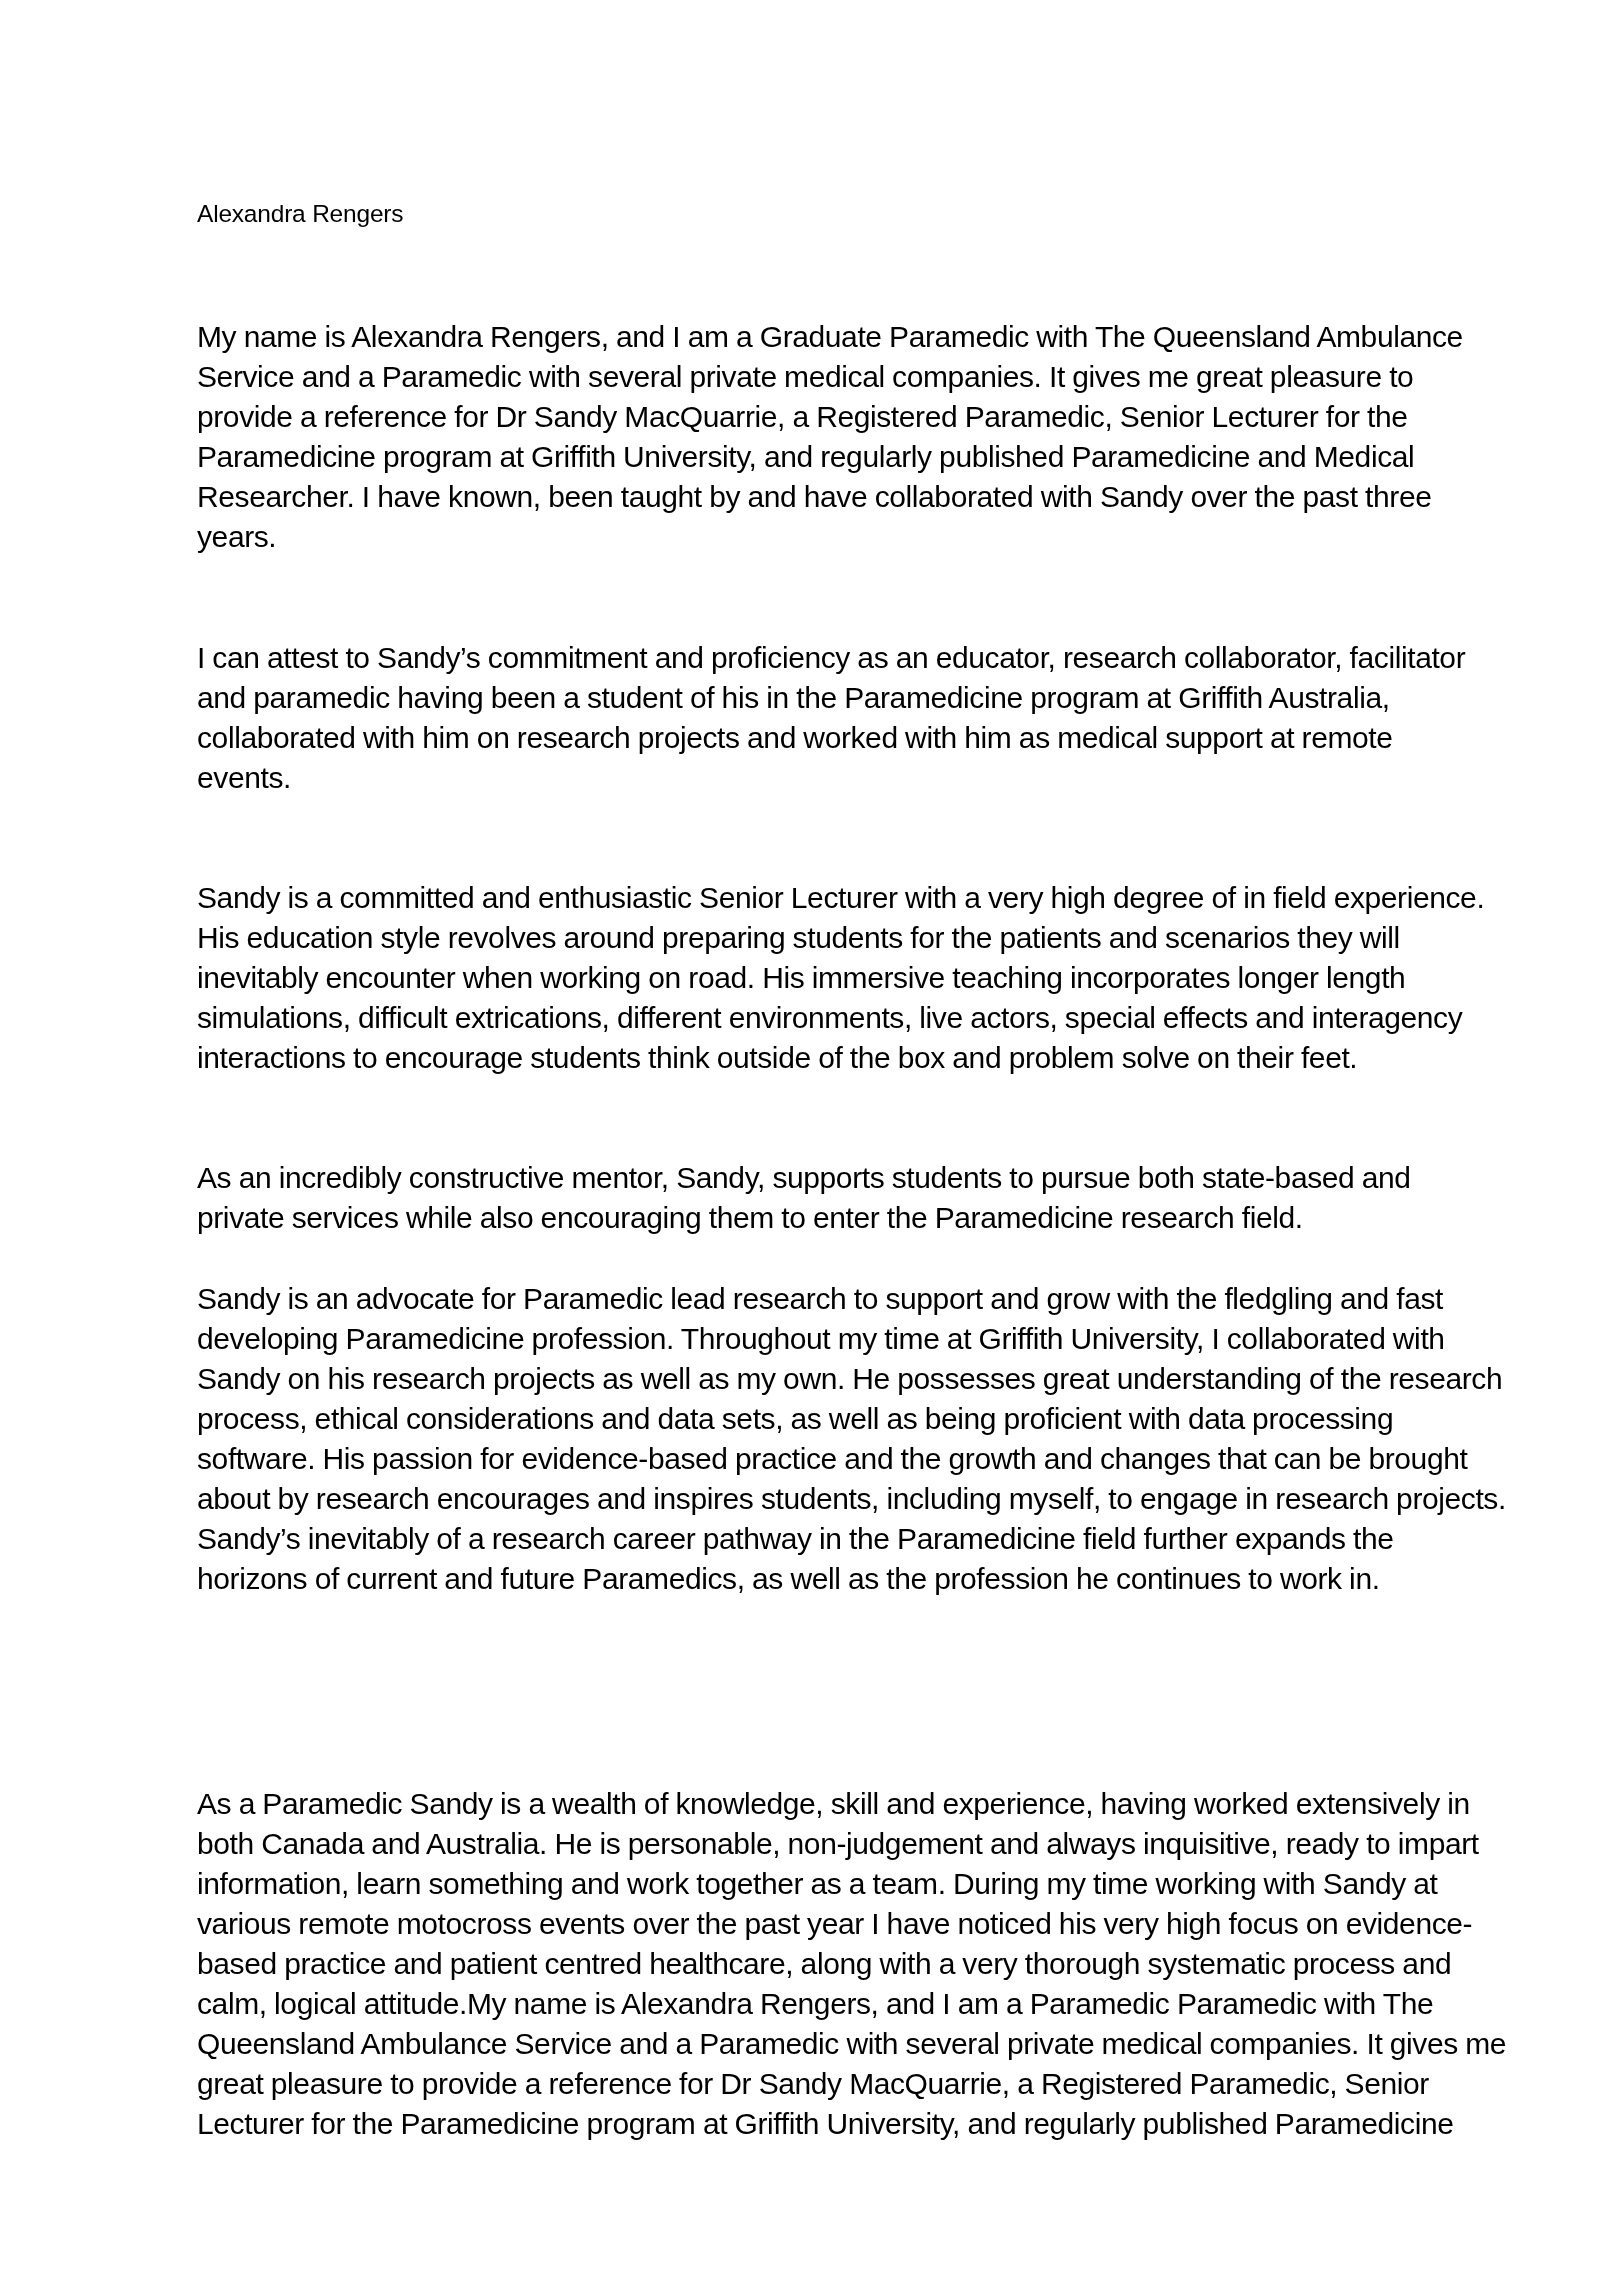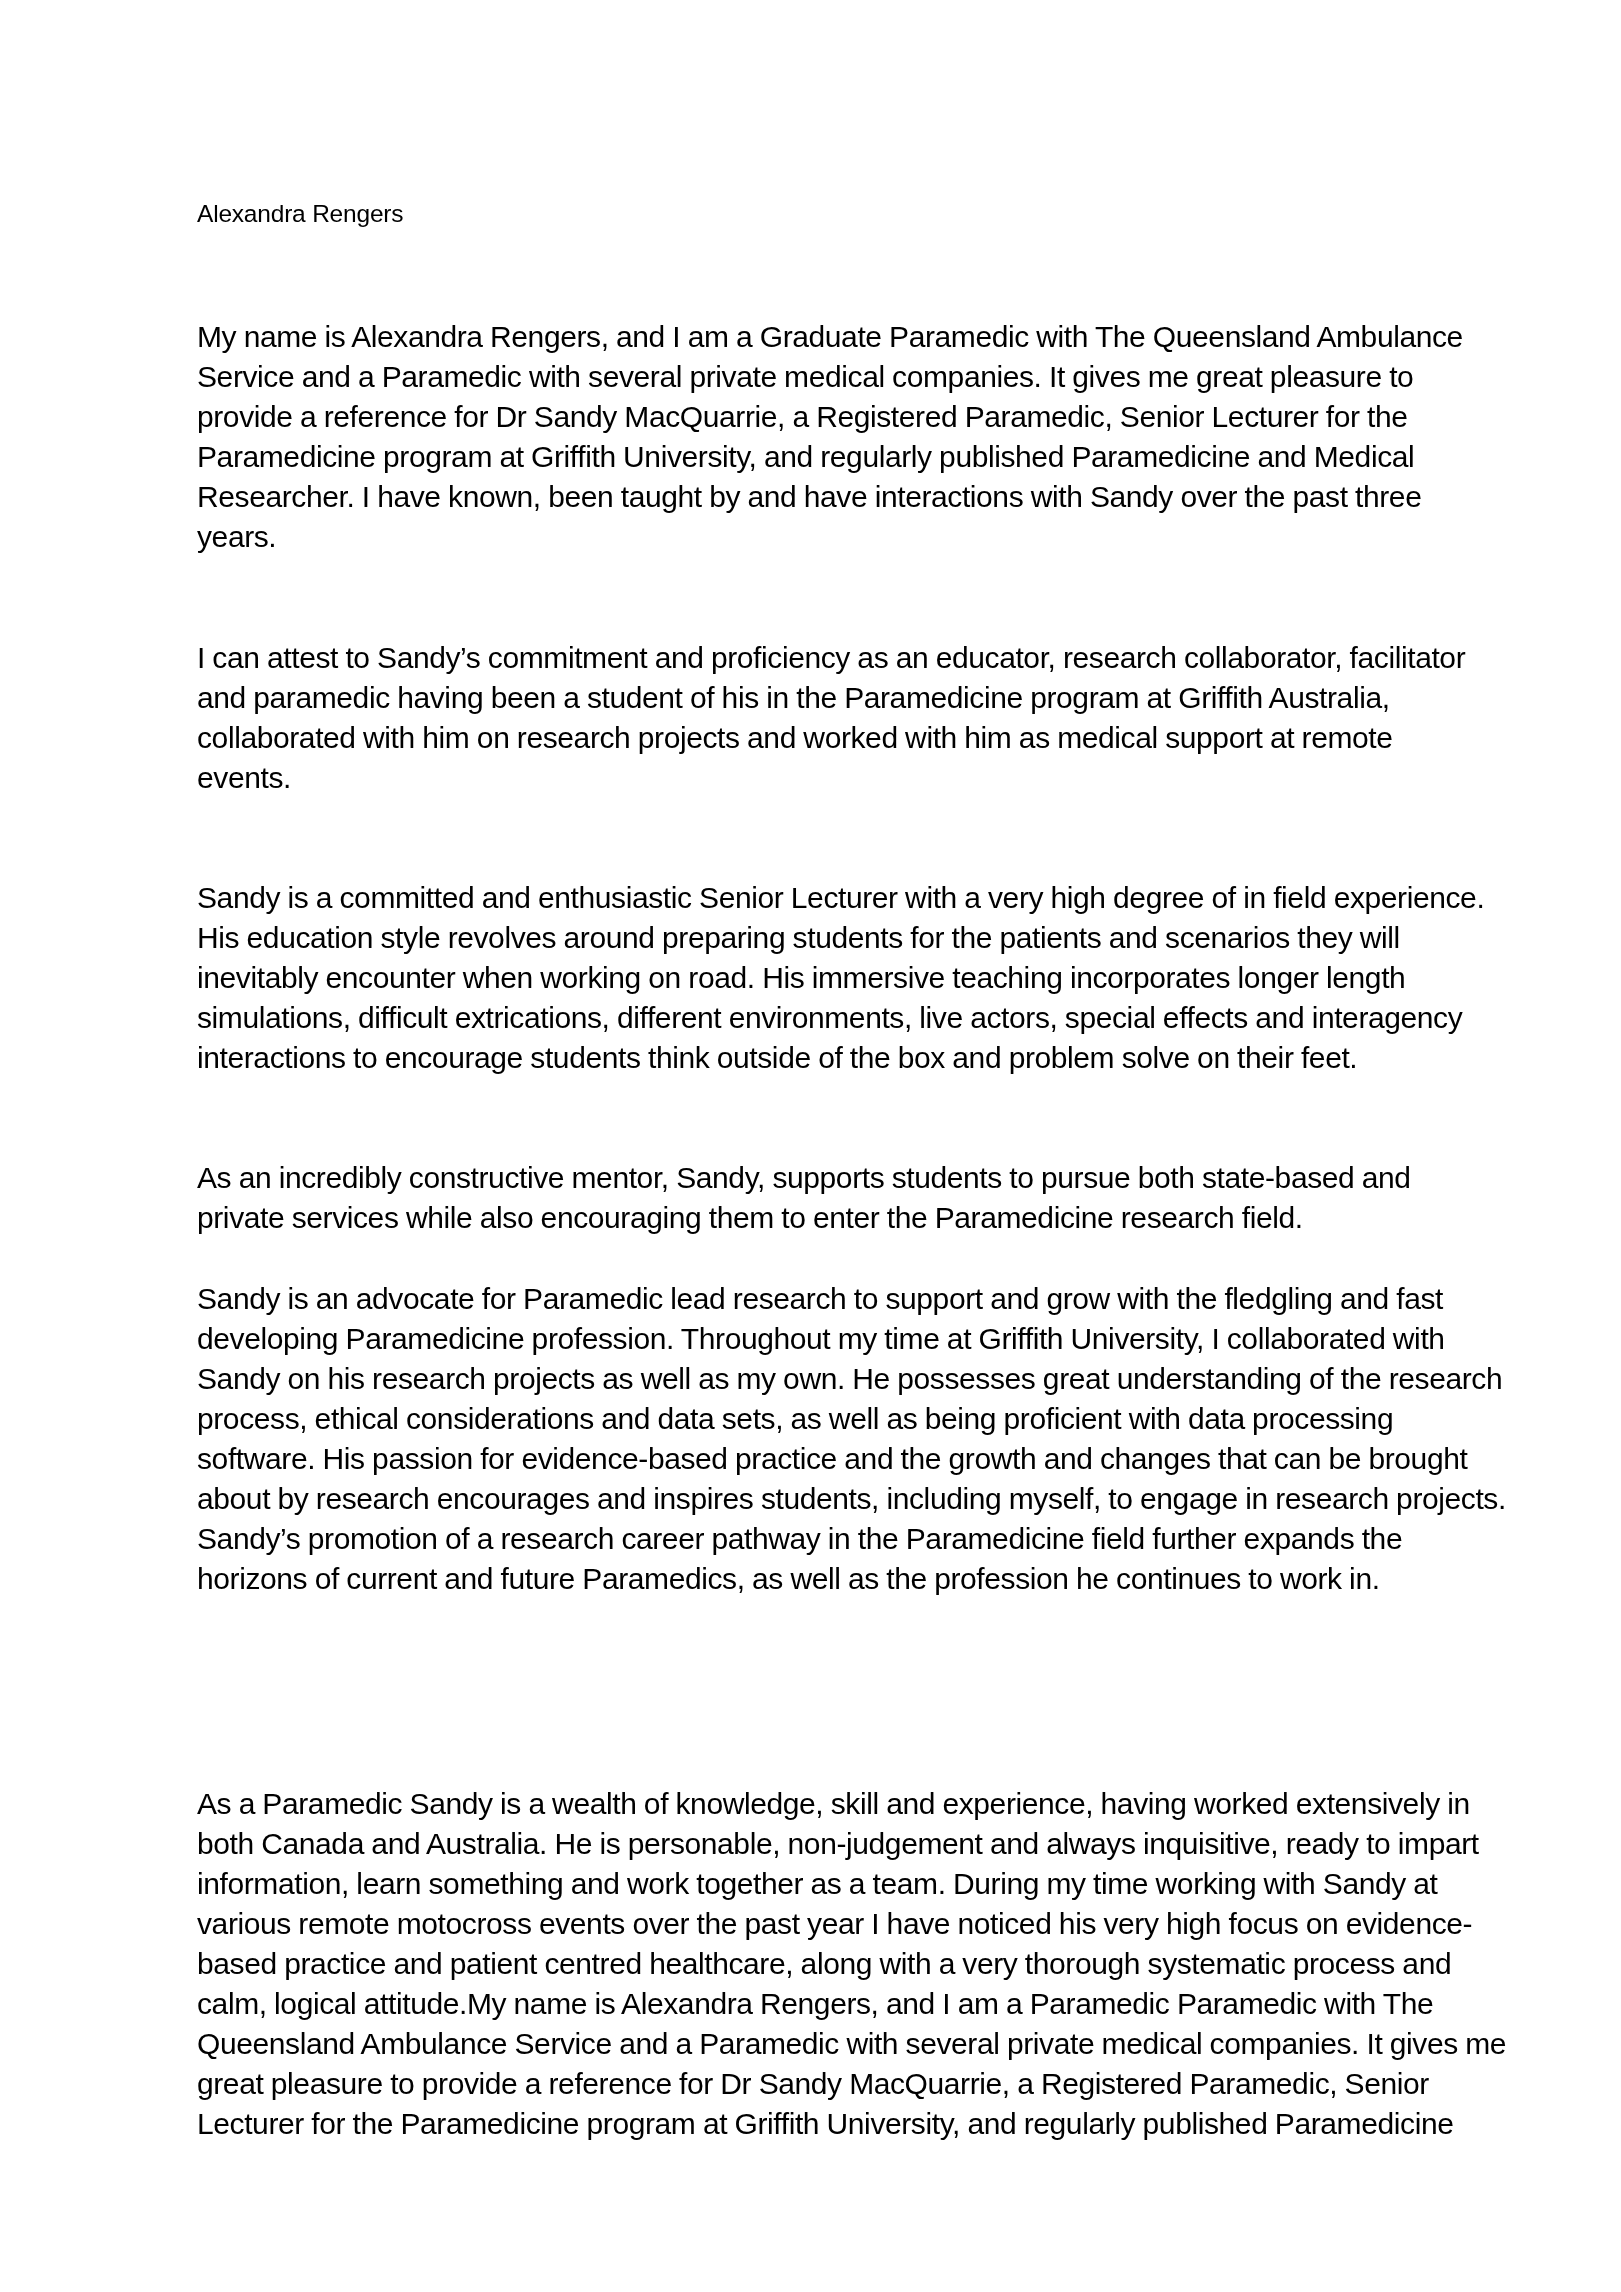--- a/index.html
+++ b/index.html
@@ -57,21 +57,21 @@
 
 <div class="page">
 
   <h1 class="doc-title">Alexandra Rengers</h1>
 
   <p class="para" id="p1">
     <span class="line">My name is Alexandra Rengers, and I am a Graduate Paramedic with The Queensland Ambulance</span>
     <span class="line">Service and a Paramedic with several private medical companies. It gives me great pleasure to</span>
     <span class="line">provide a reference for Dr Sandy MacQuarrie, a Registered Paramedic, Senior Lecturer for the</span>
     <span class="line">Paramedicine program at Griffith University, and regularly published Paramedicine and Medical</span>
-    <span class="line">Researcher. I have known, been taught by and have interactions with Sandy over the past three</span>
+    <span class="line">Researcher. I have known, been taught by and have collaborated with Sandy over the past three</span>
     <span class="line">years.</span>
   </p>
 
   <p class="para" id="p2">
     <span class="line">I can attest to Sandy’s commitment and proficiency as an educator, research collaborator, facilitator</span>
     <span class="line">and paramedic having been a student of his in the Paramedicine program at Griffith Australia,</span>
     <span class="line">collaborated with him on research projects and worked with him as medical support at remote</span>
     <span class="line">events.</span>
   </p>
 
@@ -88,21 +88,21 @@
     <span class="line">private services while also encouraging them to enter the Paramedicine research field.</span>
   </p>
 
   <p class="para" id="p5">
     <span class="line">Sandy is an advocate for Paramedic lead research to support and grow with the fledgling and fast</span>
     <span class="line">developing Paramedicine profession. Throughout my time at Griffith University, I collaborated with</span>
     <span class="line">Sandy on his research projects as well as my own. He possesses great understanding of the research</span>
     <span class="line">process, ethical considerations and data sets, as well as being proficient with data processing</span>
     <span class="line">software. His passion for evidence-based practice and the growth and changes that can be brought</span>
     <span class="line">about by research encourages and inspires students, including myself, to engage in research projects.</span>
-    <span class="line">Sandy’s promotion of a research career pathway in the Paramedicine field further expands the</span>
+    <span class="line">Sandy’s inevitably of a research career pathway in the Paramedicine field further expands the</span>
     <span class="line">horizons of current and future Paramedics, as well as the profession he continues to work in.</span>
   </p>
 
   <p class="para" id="p6">
     <span class="line">As a Paramedic Sandy is a wealth of knowledge, skill and experience, having worked extensively in</span>
     <span class="line">both Canada and Australia. He is personable, non-judgement and always inquisitive, ready to impart</span>
     <span class="line">information, learn something and work together as a team. During my time working with Sandy at</span>
     <span class="line">various remote motocross events over the past year I have noticed his very high focus on evidence-</span>
     <span class="line">based practice and patient centred healthcare, along with a very thorough systematic process and</span>
     <span class="line">calm, logical attitude.My name is Alexandra Rengers, and I am a Paramedic Paramedic with The</span>

